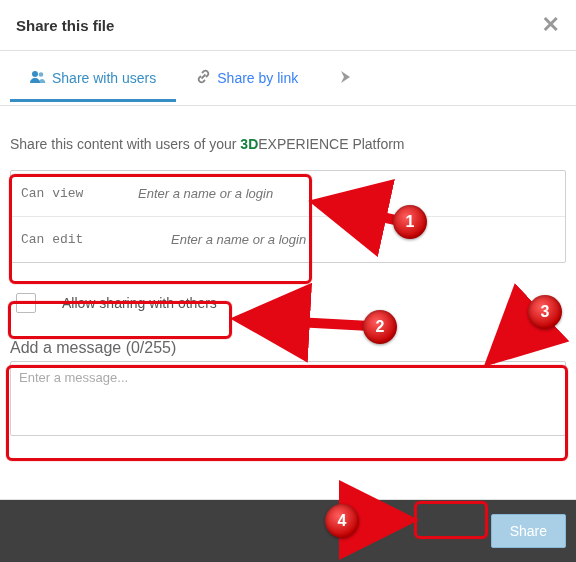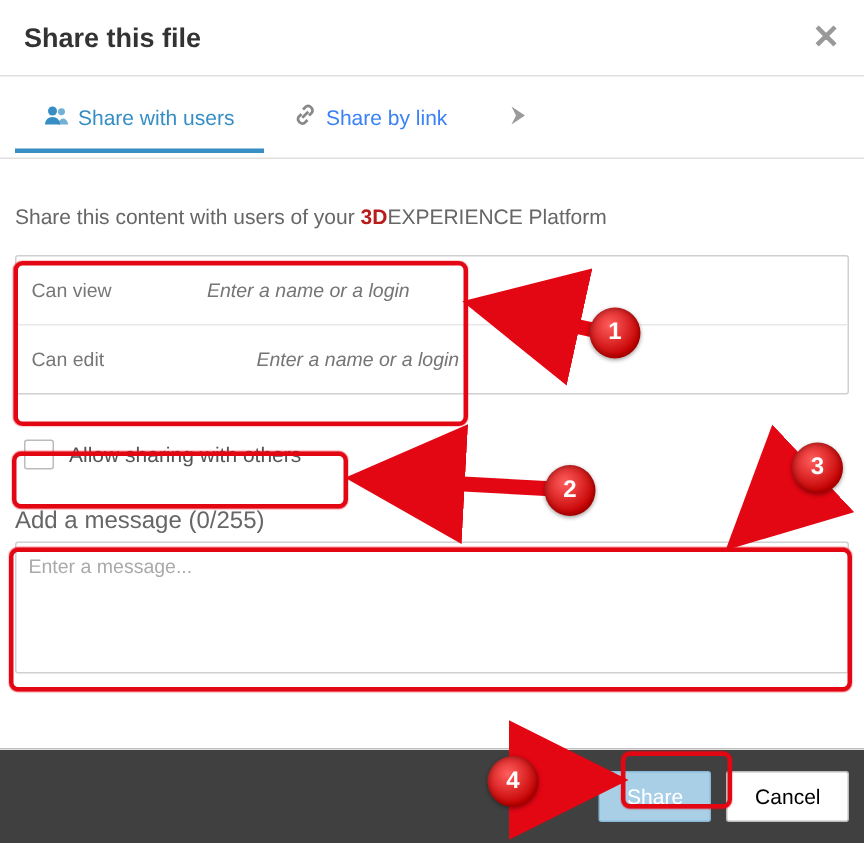--- a/index.html
+++ b/index.html
@@ -13,21 +13,21 @@
     overflow: hidden;
   }
   .header {
     display: flex;
     justify-content: space-between;
     align-items: center;
     padding: 12px 16px;
   }
   .header h2 {
     margin: 0;
-    font-size: 18px;
+    font-size: 15px;
     font-weight: bold;
     color: #333;
   }
   .close-btn {
     font-size: 22px;
     color: #999;
     cursor: pointer;
     font-weight: bold;
   }
   .tabs {
@@ -58,36 +58,37 @@
   }
   .tab-icon { font-size: 14px; }
   .body-section {
     padding: 30px 10px 0 10px;
   }
   .subtitle {
     font-size: 14px;
     color: #666;
     margin-bottom: 18px;
   }
-  .subtitle b { color: #b91c1c; }
+  .subtitle b { color: #15803d; }
   .perm-box {
     border: 1px solid #d0d0d0;
     border-radius: 2px;
   }
   .perm-row {
     display: flex;
     align-items: center;
     padding: 14px 10px;
     border-bottom: 1px solid #e8e8e8;
   }
   .perm-row:last-child { border-bottom: none; gap: 33px; }
   .perm-label {
     width: 115px;
     font-size: 13px;
     color: #777;
+    font-family: Liberation Mono, monospace;
   }
   .perm-input {
     flex: 1;
     border: none;
     outline: none;
     font-size: 13px;
     font-style: italic;
     color: #b91c1c;
     background: transparent;
   }
@@ -99,32 +100,32 @@
     margin-top: 20px;
   }
   .checkbox {
     width: 20px;
     height: 20px;
     border: 1px solid #bbb;
     border-radius: 2px;
     background: #fff;
     cursor: pointer;
   }
-  .allow-label { font-size: 14px; color: #555; }
+  .allow-label { font-size: 14px; color: #555; margin-left: 16px; }
   .msg-section {
     padding: 16px 10px 0 10px;
   }
   .msg-title {
     font-size: 16px;
     color: #666;
     margin-bottom: 4px;
   }
   .msg-box {
     width: 100%;
-    height: 88px;
+    height: 75px;
     border: 1px solid #d0d0d0;
     border-radius: 2px;
     padding: 8px;
     font-size: 13px;
     font-family: inherit;
     resize: none;
     outline: none;
     color: #555;
   }
   .msg-box::placeholder { color: #aaa; }
@@ -255,21 +256,20 @@
   <div class="allow-label">Allow sharing with others</div>
 </div>
 
 <div class="msg-section">
   <div class="msg-title">Add a message (0/255)</div>
   <textarea class="msg-box" placeholder="Enter a message..." style=""></textarea>
 </div>
 
 <div class="footer">
   <button class="btn btn-primary">Share</button>
-  <button class="btn">Cancel</button>
 </div>
 
 <div class="annotation-layer">
   <div class="red-box" style="left:9px; top:174px; width:303px; height:110px;"></div>
   <div class="red-box" style="left:8px; top:301px; width:224px; height:38px;"></div>
   <div class="red-box" style="left:6px; top:365px; width:562px; height:96px;"></div>
   <div class="red-box" style="left:414px; top:501px; width:74px; height:38px;"></div>
 
   <svg class="arrows">
     <defs>

